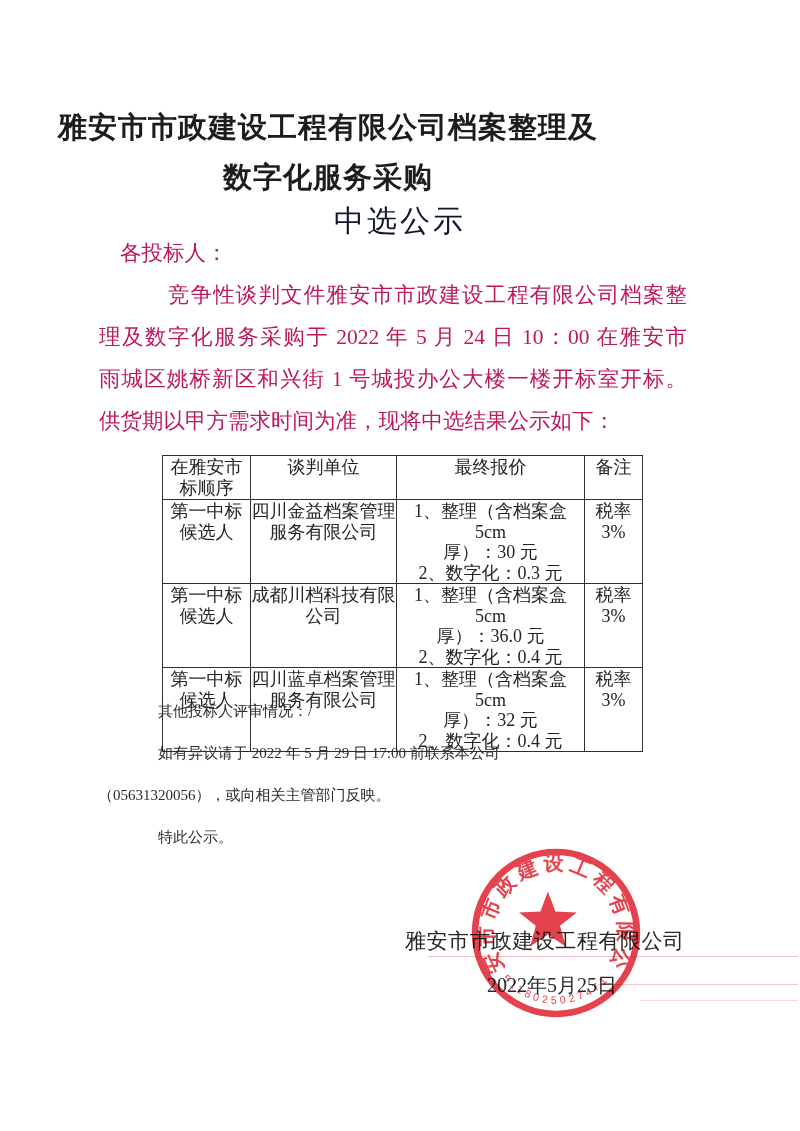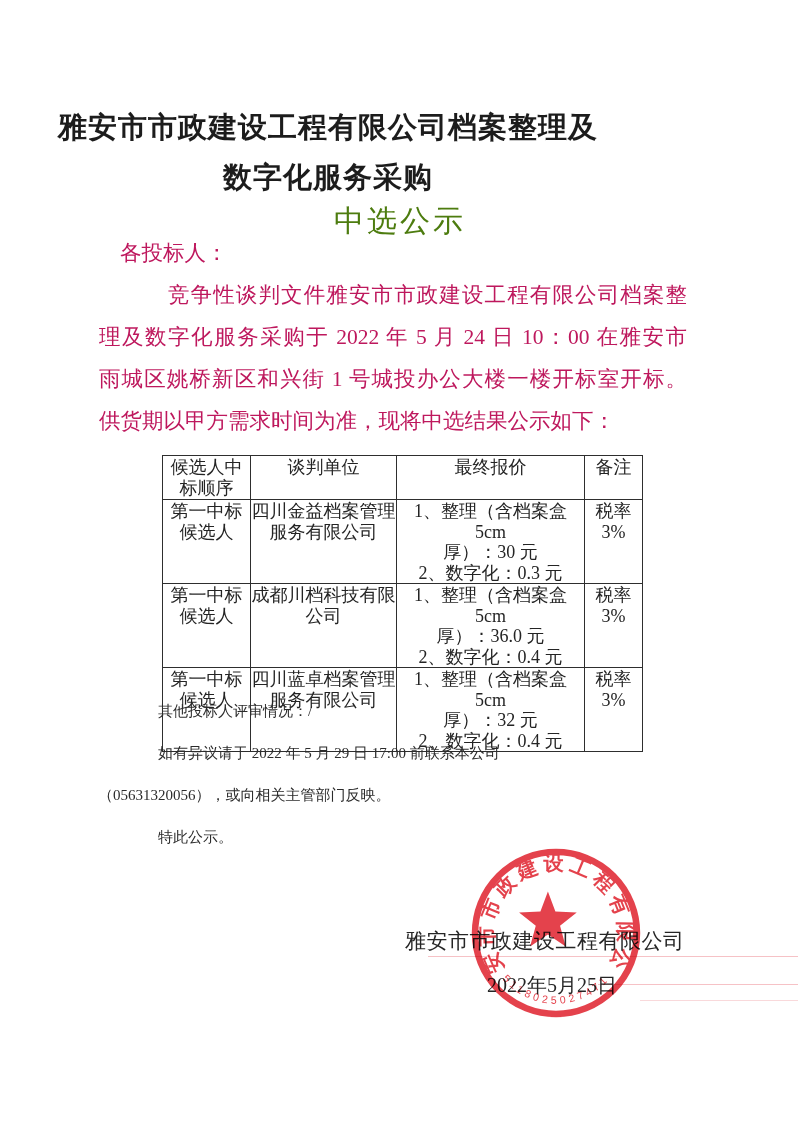--- a/index.html
+++ b/index.html
@@ -18,21 +18,21 @@
     text-align:center;
     font-family:"Liberation Sans", sans-serif;
     font-weight:700;font-size:29px;line-height:50px;
     letter-spacing:1px;color:#1c1c1c;
   }
   .subtitle{
     position:absolute;top:202px;left:0;width:800px;
     text-align:center;
     font-family:"Liberation Sans", sans-serif;
     font-weight:400;font-size:30px;line-height:38px;
-    letter-spacing:3px;color:#4d7c0f;
+    letter-spacing:3px;color:#0f172a;
   }
   
   .body-block{
     position:absolute;top:232px;left:99px;width:588px;
     font-size:21.5px;color:#be185d;
   }
   .bline{height:42px;line-height:42px;white-space:nowrap;}
   .bline.jfull{white-space:normal;text-align:justify;text-align-last:justify;}
   .salutation{padding-left:21px;}
   .indent{padding-left:69px;}
@@ -112,21 +112,21 @@
   <table class="result-table">
     <colgroup>
       <col class="col-rank">
         <col class="col-unit">
         <col class="col-price">
         <col class="col-note">
     </colgroup>
     <tbody>
         <tr>
       <th>
-        <div>候选人中</div>
+        <div>在雅安市</div>
         <div>标顺序</div>
       </th>
       <th>谈判单位</th>
       <th>最终报价</th>
       <th>备注</th>
     </tr>
     <tr>
       <td>
         <div>第一中标</div>
         <div>候选人</div>

